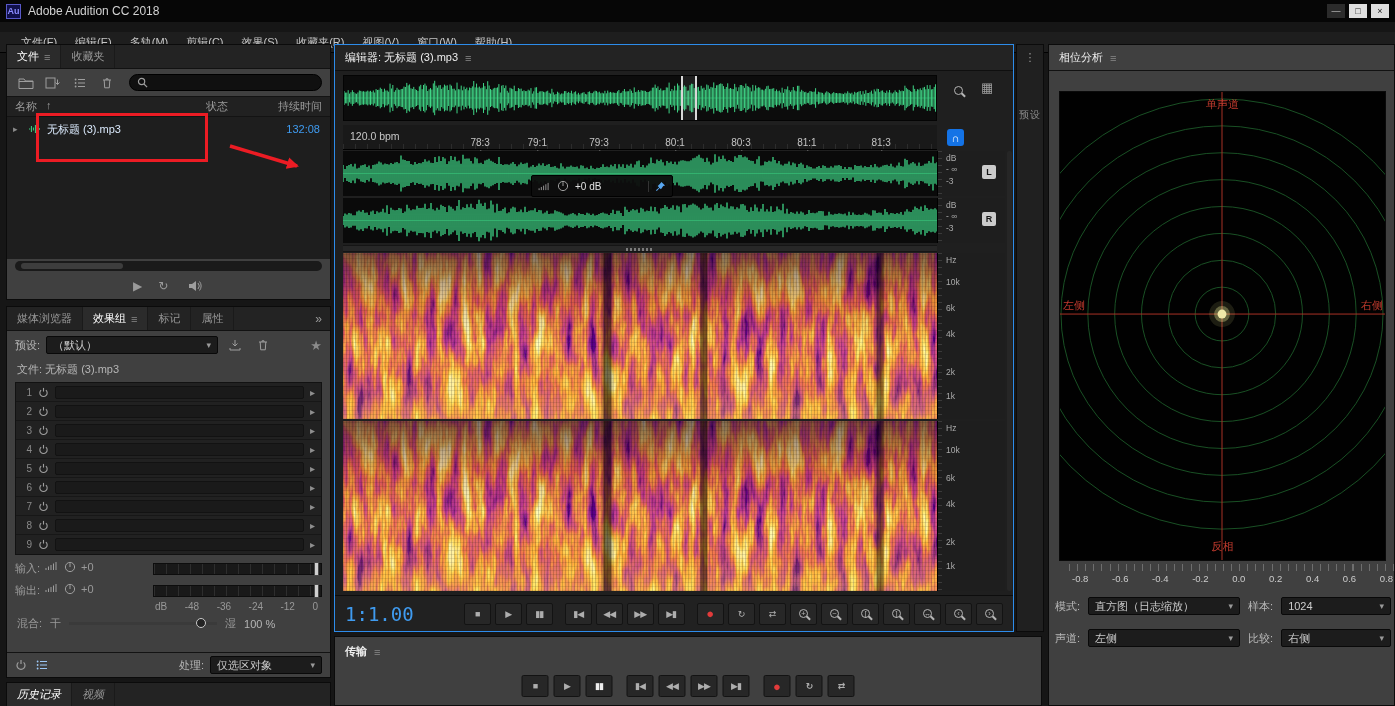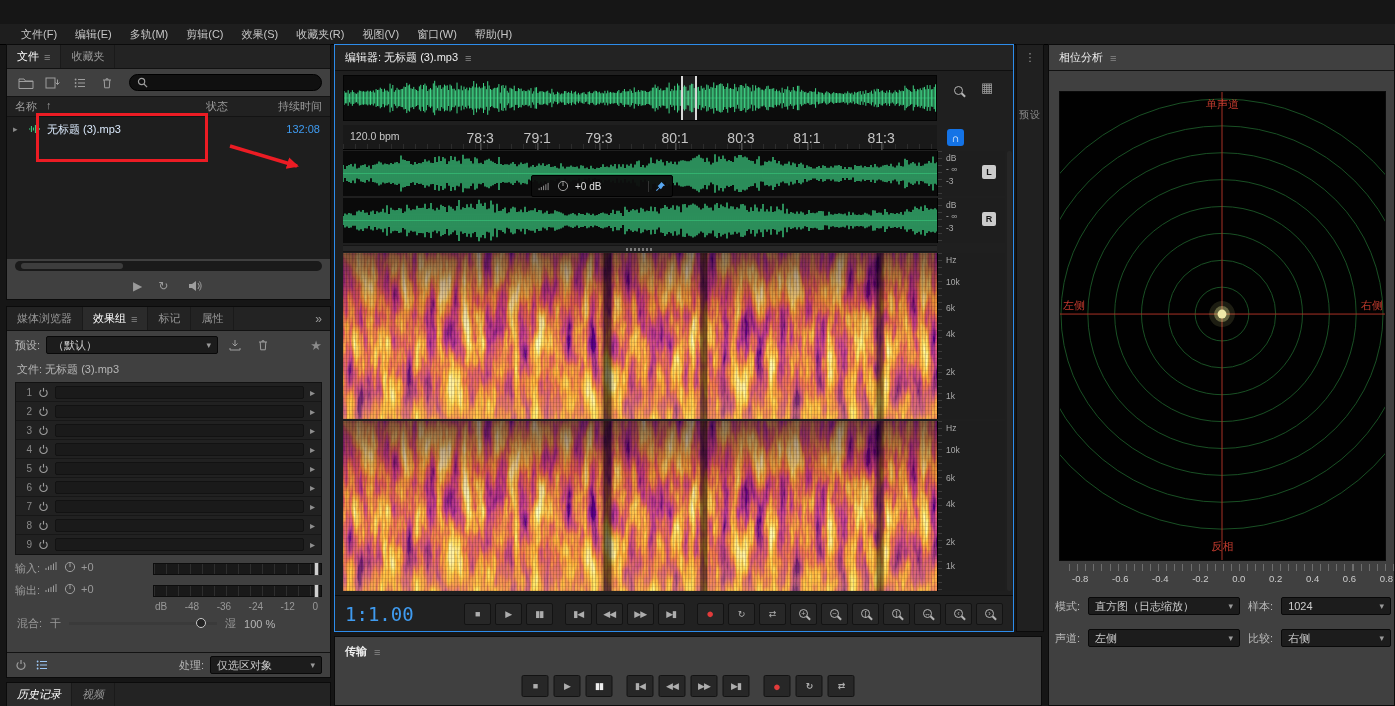--- a/index.html
+++ b/index.html
@@ -10,21 +10,21 @@
   
   .titlebar { position:absolute; left:0; top:0; right:0; height:22px; background:#060606; display:flex; align-items:center; gap:7px; padding:0 6px; }
   .aulogo { width:15px; height:15px; background:#10104a; color:#8c8cff; border:1px solid #5858c8; font-size:9px; font-weight:bold; display:flex; align-items:center; justify-content:center; }
   .apptitle { color:#d2d2d2; font-size:12px; }
   .winbtns { margin-left:auto; display:flex; gap:4px; }
   .winbtn { width:18px; height:14px; display:flex; align-items:center; justify-content:center; font-size:9px; }
   .winbtn.min { color:#c0c0c0; background:#2b2b2b; }
   .winbtn.res, .winbtn.cls { background:#dedede; color:#1b1b1b; }
 
   
-  .menubar { position:absolute; left:0; top:24px; right:0; height:21px; background:#1e1e1e; border-bottom:1px solid #000; display:flex; align-items:center; padding-left:12px; }
+  .menubar { position:absolute; left:0; top:32px; right:0; height:21px; background:#1e1e1e; border-bottom:1px solid #000; display:flex; align-items:center; padding-left:12px; }
   .menu-item { padding:2px 9px; color:#c6c6c6; font-size:11px; }
 
   
   .panel { position:absolute; background:#404040; border:1px solid #0b0b0b; }
   .tabbar { height:24px; display:flex; align-items:center; background:#232323; border-bottom:1px solid #121212; }
   .tab { padding:0 10px; height:100%; display:flex; align-items:center; gap:5px; color:#979797; font-size:11px; border-right:1px solid #1a1a1a; }
   .tab.active { color:#fff; background:#2b2b2b; }
   .pmenu { color:#8a8a8a; font-size:11px; }
   .overflow { margin-left:auto; padding-right:8px; color:#9a9a9a; font-size:12px; }
   .dropdown { height:18px; background:#1c1c1c; border:1px solid #090909; border-radius:2px; display:flex; align-items:center; padding:0 6px; color:#cccccc; gap:6px; }
@@ -85,21 +85,21 @@
   .ed-title { color:#ededed; }
   .ov { position:absolute; left:8px; top:30px; width:594px; height:46px; background:#0c0c0c; border:1px solid #040404; }
   .ov svg { display:block; width:100%; height:100%; }
   .ov-marker { position:absolute; left:57%; top:0; bottom:0; width:16px; border-left:2px solid #d8d8d8; border-right:2px solid #d8d8d8; background:rgba(255,255,255,0.07); }
   .ov-tools { position:absolute; left:612px; top:36px; display:flex; gap:12px; }
   .gridglyph { color:#9e9e9e; font-size:13px; line-height:1; }
   .ruler { position:absolute; left:8px; top:80px; width:594px; height:25px; background:#191919; border-bottom:1px solid #000;
            background-image:repeating-linear-gradient(90deg,#2c2c2c 0 1px,transparent 1px 12px);
            background-size:100% 5px; background-position:0 100%; background-repeat:no-repeat; }
   .bpm { position:absolute; left:7px; top:5px; color:#c8c8c8; font-size:10.5px; }
-  .rtick { position:absolute; top:5px; transform:translateX(-50%); color:#c4c4c4; font-size:14px; }
+  .rtick { position:absolute; top:12px; transform:translateX(-50%); color:#c4c4c4; font-size:10px; }
   .rtick em { font-style:normal; }
   .rtick i { position:absolute; left:50%; top:13px; width:1px; height:7px; background:#6a6a6a; }
   .hp-btn { position:absolute; left:612px; top:84px; width:17px; height:17px; background:#1473e6; border-radius:3px; color:#fff; font-size:11px; font-weight:bold; display:flex; align-items:center; justify-content:center; }
   .wave { position:absolute; left:8px; width:594px; height:45px; background:#0a0a0a; }
   .wave svg { display:block; width:100%; height:100%; }
   .wave.w1 { top:106px; } .wave.w2 { top:153px; }
   .hud { position:absolute; left:196px; top:130px; width:142px; height:22px; background:rgba(14,14,14,0.95); border:1px solid #000; border-radius:2px; display:flex; align-items:center; gap:6px; padding:0 6px; color:#e2e2e2; font-size:10px; z-index:5; }
   .hud .pinwrap { margin-left:auto; border-left:1px solid #333; padding-left:6px; color:#59a7f0; }
   .scalecol { position:absolute; left:602px; width:68px; background:#1e1e1e; border-left:1px solid #000; }
   .scalecol::before { content:""; position:absolute; left:0; top:0; bottom:0; width:4px; background:repeating-linear-gradient(180deg,#3a3a3a 0 1px,transparent 1px 7px); }
@@ -166,20 +166,29 @@
   .anno-rect { position:absolute; left:36px; top:113px; width:172px; height:49px; border:3px solid #ec1c24; z-index:50; }
   .anno-arrow { position:absolute; left:227px; top:141px; z-index:50; }
 
   .hidden-defs { position:absolute; width:0; height:0; overflow:hidden; }
 </style>
 </head>
 <body>
 
 <div class="app">
 
+  <div class="titlebar">
+    <div class="aulogo">Au</div>
+    <div class="apptitle">Adobe Audition CC 2018</div>
+    <div class="winbtns">
+      <div class="winbtn min">—</div>
+      <div class="winbtn res">□</div>
+      <div class="winbtn cls">×</div>
+    </div>
+  </div>
 
   <div class="menubar">
     <span class="menu-item">文件(F)</span>
     <span class="menu-item">编辑(E)</span>
     <span class="menu-item">多轨(M)</span>
     <span class="menu-item">剪辑(C)</span>
     <span class="menu-item">效果(S)</span>
     <span class="menu-item">收藏夹(R)</span>
     <span class="menu-item">视图(V)</span>
     <span class="menu-item">窗口(W)</span>

